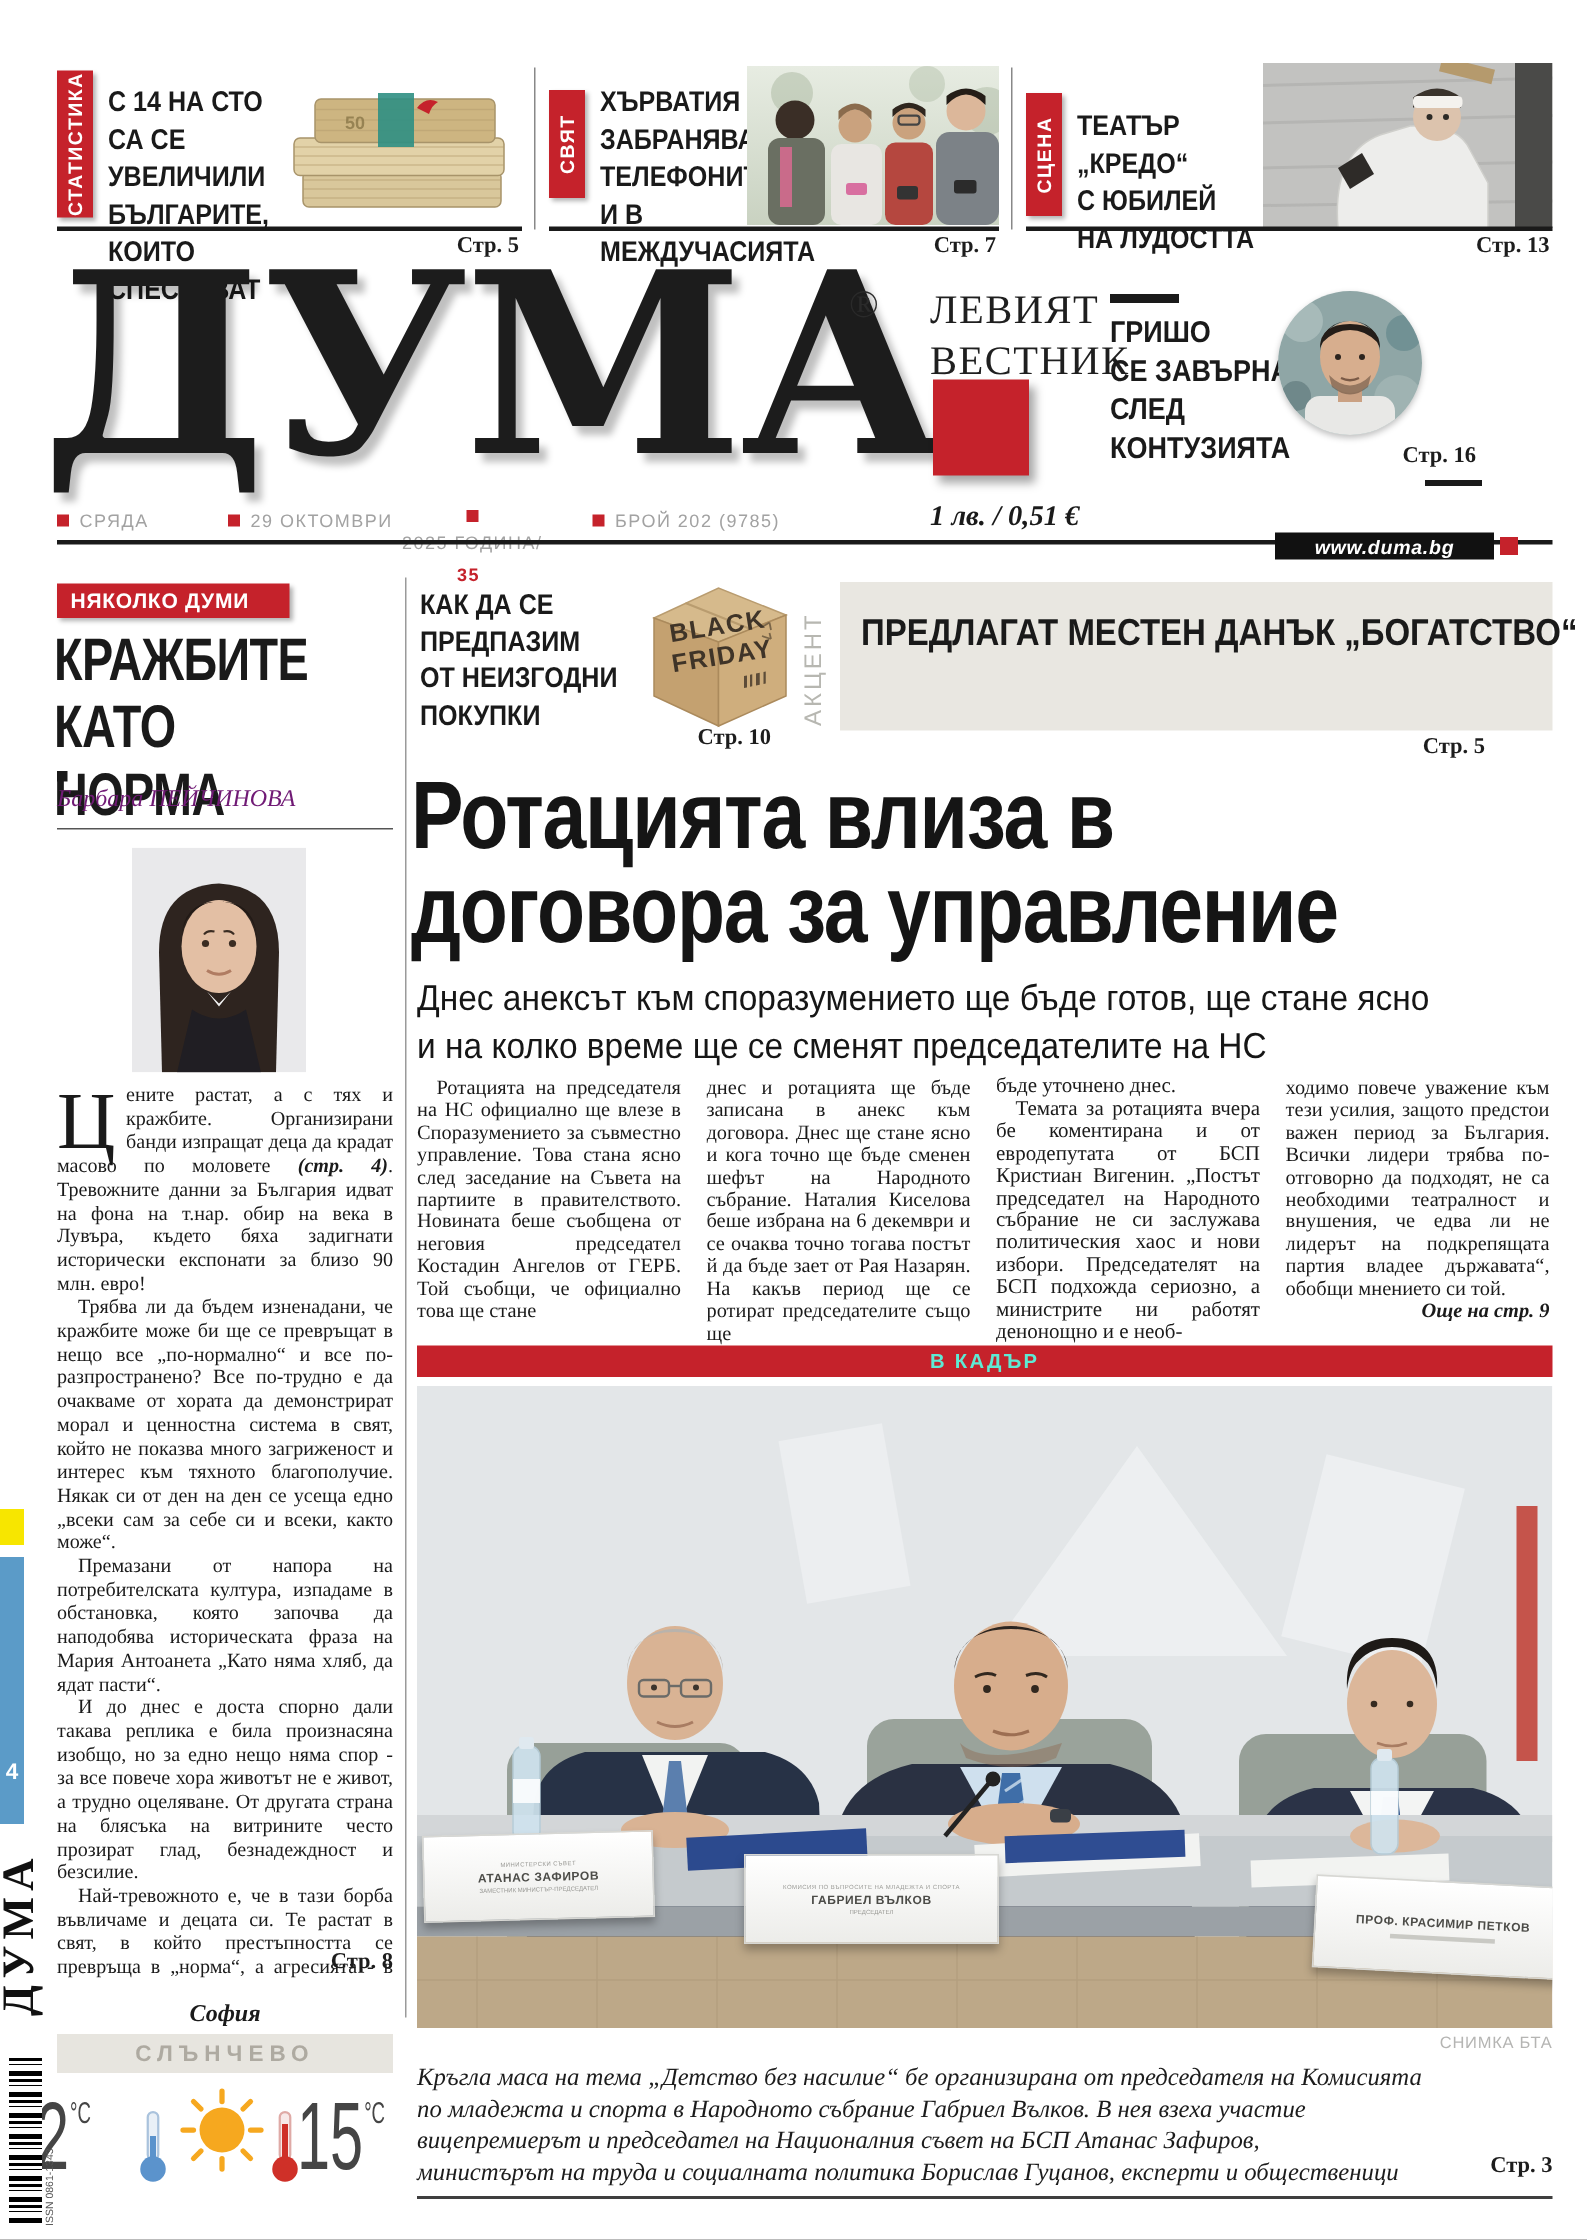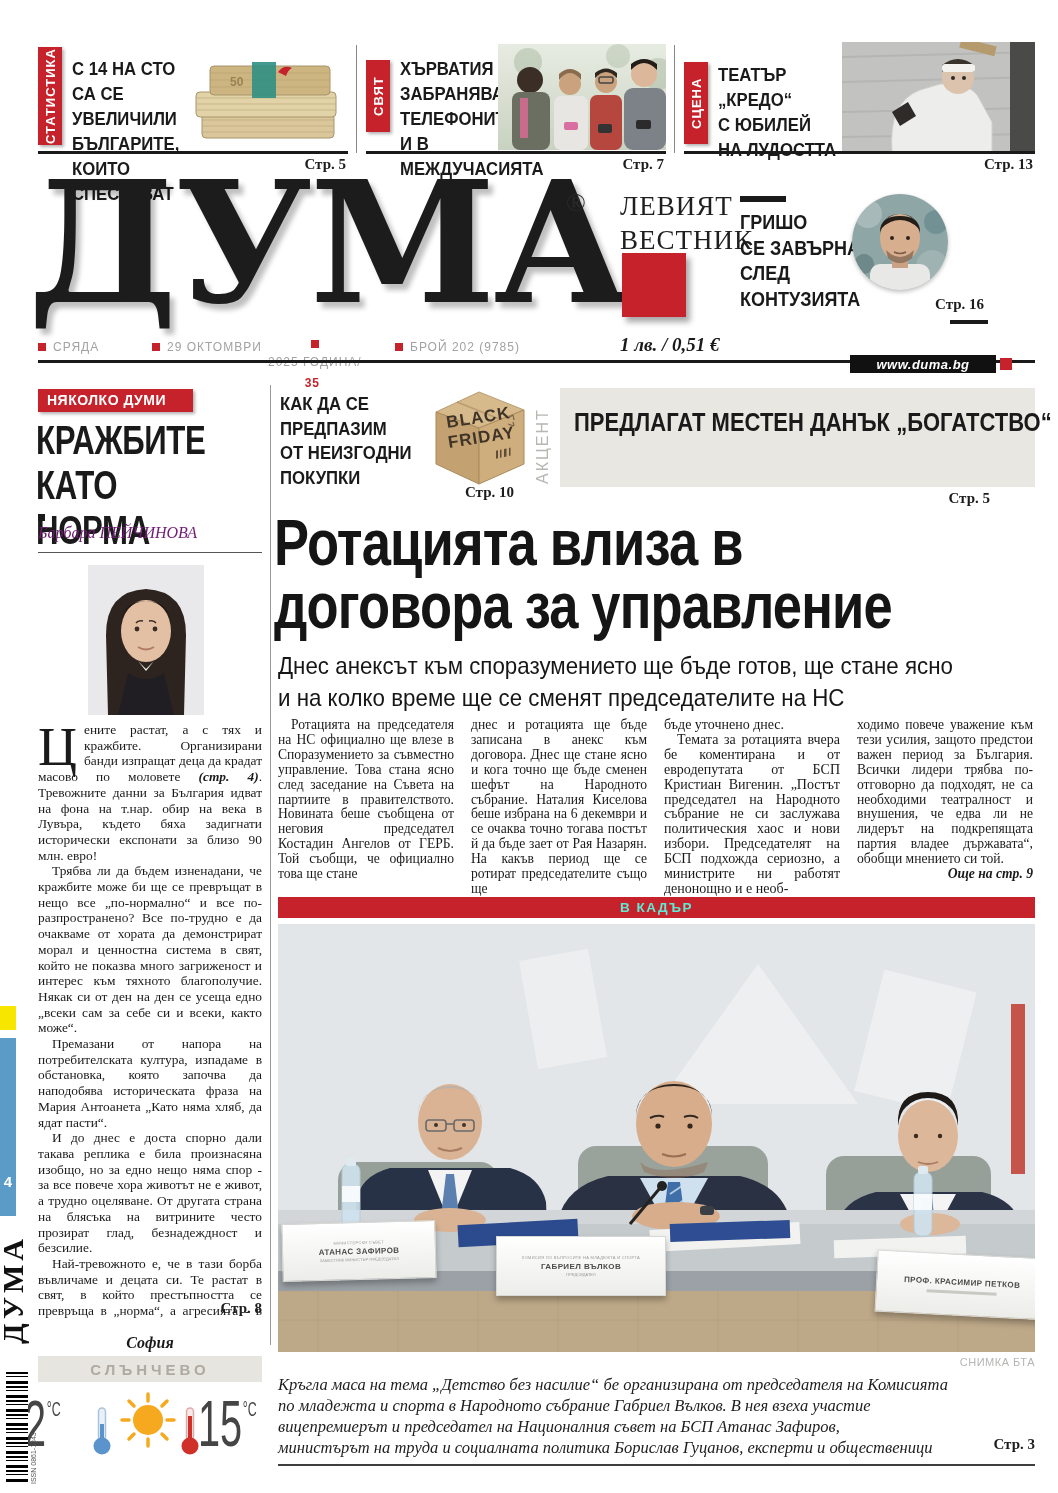--- a/index.html
+++ b/index.html
@@ -123,21 +123,21 @@
       <rect x="138" y="76" width="15" height="9" rx="2" fill="#2b2b2b"></rect>
   </svg>
   <div class="abs rule" style="left:366px;top:151px;width:300px;height:3px;"></div>
   <div class="abs pgref" style="left:366px;top:156px;width:298px;text-align:right;">Стр. 7</div>
 
   <div class="abs" style="left:674px;top:45px;width:1px;height:108px;background:#888;"></div>
 
   <div class="abs vtab" style="left:684px;top:62px;width:24px;height:82px;">
     <span>СЦЕНА</span>
   </div>
-  <div class="abs" style="left:718px;top:62px;width:140px;">
+  <div class="abs" style="left:718px;top:72px;width:140px;">
     <span class="cond sx" style="font-size:19px;line-height:1.32;transform:scaleX(.88);">ТЕАТЪР
 „КРЕДО“
 С ЮБИЛЕЙ
 НА ЛУДОСТТА</span>
   </div>
   <svg class="abs" style="left:842px;top:42px;" width="193" height="110" viewBox="0 0 193 110">
     <rect width="193" height="110" fill="#c2c2c0"></rect>
     <g stroke="#b2b2b0" stroke-width="2" opacity=".8">
       <line x1="0" y1="15" x2="193" y2="10"></line>
         <line x1="0" y1="40" x2="193" y2="35"></line>

